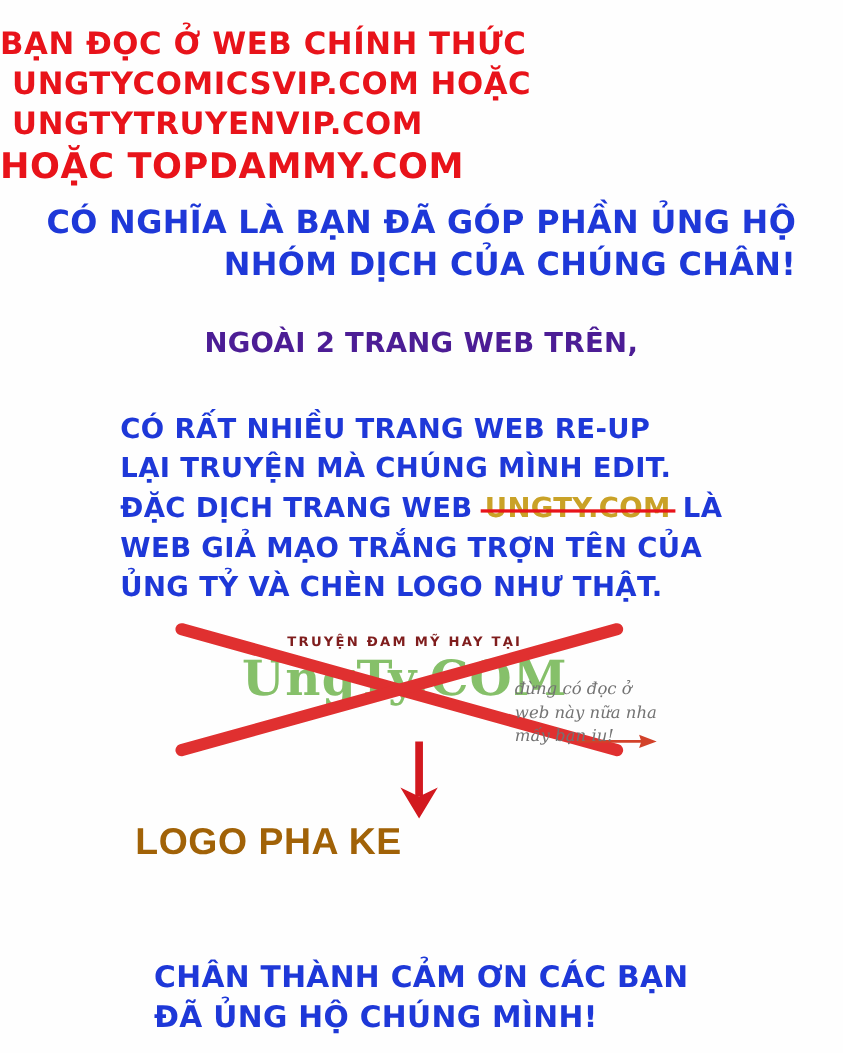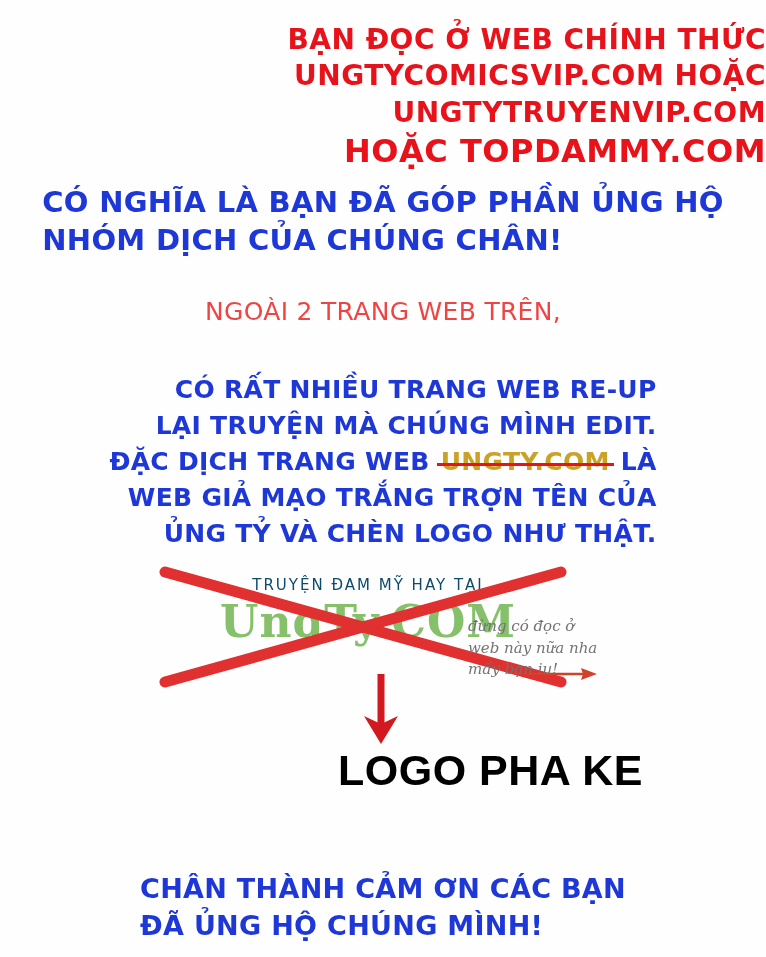--- a/index.html
+++ b/index.html
@@ -20,54 +20,54 @@
     position: relative;
     background: #fefefe;
     display: flex;
     flex-direction: column;
     align-items: center;
   }
 
   
   .block-red {
     margin-top: 22px;
-    text-align: right;
+    text-align: left;
     color: #e8131a;
     font-weight: bold;
     letter-spacing: 0.5px;
     line-height: 1.30;
   }
   .red-l1 { font-size: 28px; }
-  .red-l2 { font-size: 28px; }
+  .red-l2 { font-size: 28px; padding-left: 11px; }
   .red-l3 { font-size: 32px; }
 
   
   .block-blue {
     margin-top: 10px;
-    text-align: left;
+    text-align: right;
     color: #1e38d8;
     font-weight: bold;
     font-size: 29px;
     line-height: 1.32;
     letter-spacing: 0.3px;
   }
 
   .block-blue2 {
     margin-top: 36px;
     text-align: center;
-    color: #ef4444;
-    font-weight: normal;
+    color: #4c1d95;
+    font-weight: bold;
     font-size: 25px;
     line-height: 1.38;
     letter-spacing: 0.3px;
   }
 
   .block-blue3 {
     margin-top: 42px;
-    text-align: right;
+    text-align: left;
     color: #1e38d8;
     font-weight: bold;
     font-size: 25px;
     line-height: 1.44;
     letter-spacing: 0.3px;
   }
 
   .strike-word {
     position: relative;
     display: inline-block;
@@ -91,24 +91,24 @@
     height: 200px;
   }
   .fake-logo {
     position: absolute;
     left: 75px;
     top: 2px;
     width: 340px;
     text-align: center;
   }
   .fake-logo-top {
-    font-size: 15px;
-    color: #0c4a6e;
+    font-size: 12px;
+    color: #7f1d1d;
     letter-spacing: 2px;
-    font-weight: normal;
+    font-weight: bold;
   }
   .fake-logo-main {
     margin-top: 2px;
     font-size: 44px;
     font-weight: bold;
     color: #86c06a;
     font-family: "DejaVu Serif", serif;
     letter-spacing: 1px;
   }
   .cross-svg {
@@ -141,23 +141,23 @@
     left: 228px;
     top: 98px;
     width: 60px;
     height: 78px;
   }
   .logo-pha-ke {
     position: absolute;
     left: 0;
     right: 0;
     top: 172px;
-    text-align: right;
-    color: #000000;
-    font-size: 43px;
+    text-align: left;
+    color: #a16207;
+    font-size: 34px;
     font-weight: bold;
     letter-spacing: 0.5px;
     font-family: "Liberation Sans", sans-serif;
   }
 
   
   .block-thanks {
     margin-top: 96px;
     text-align: left;
     color: #1e38d8;

